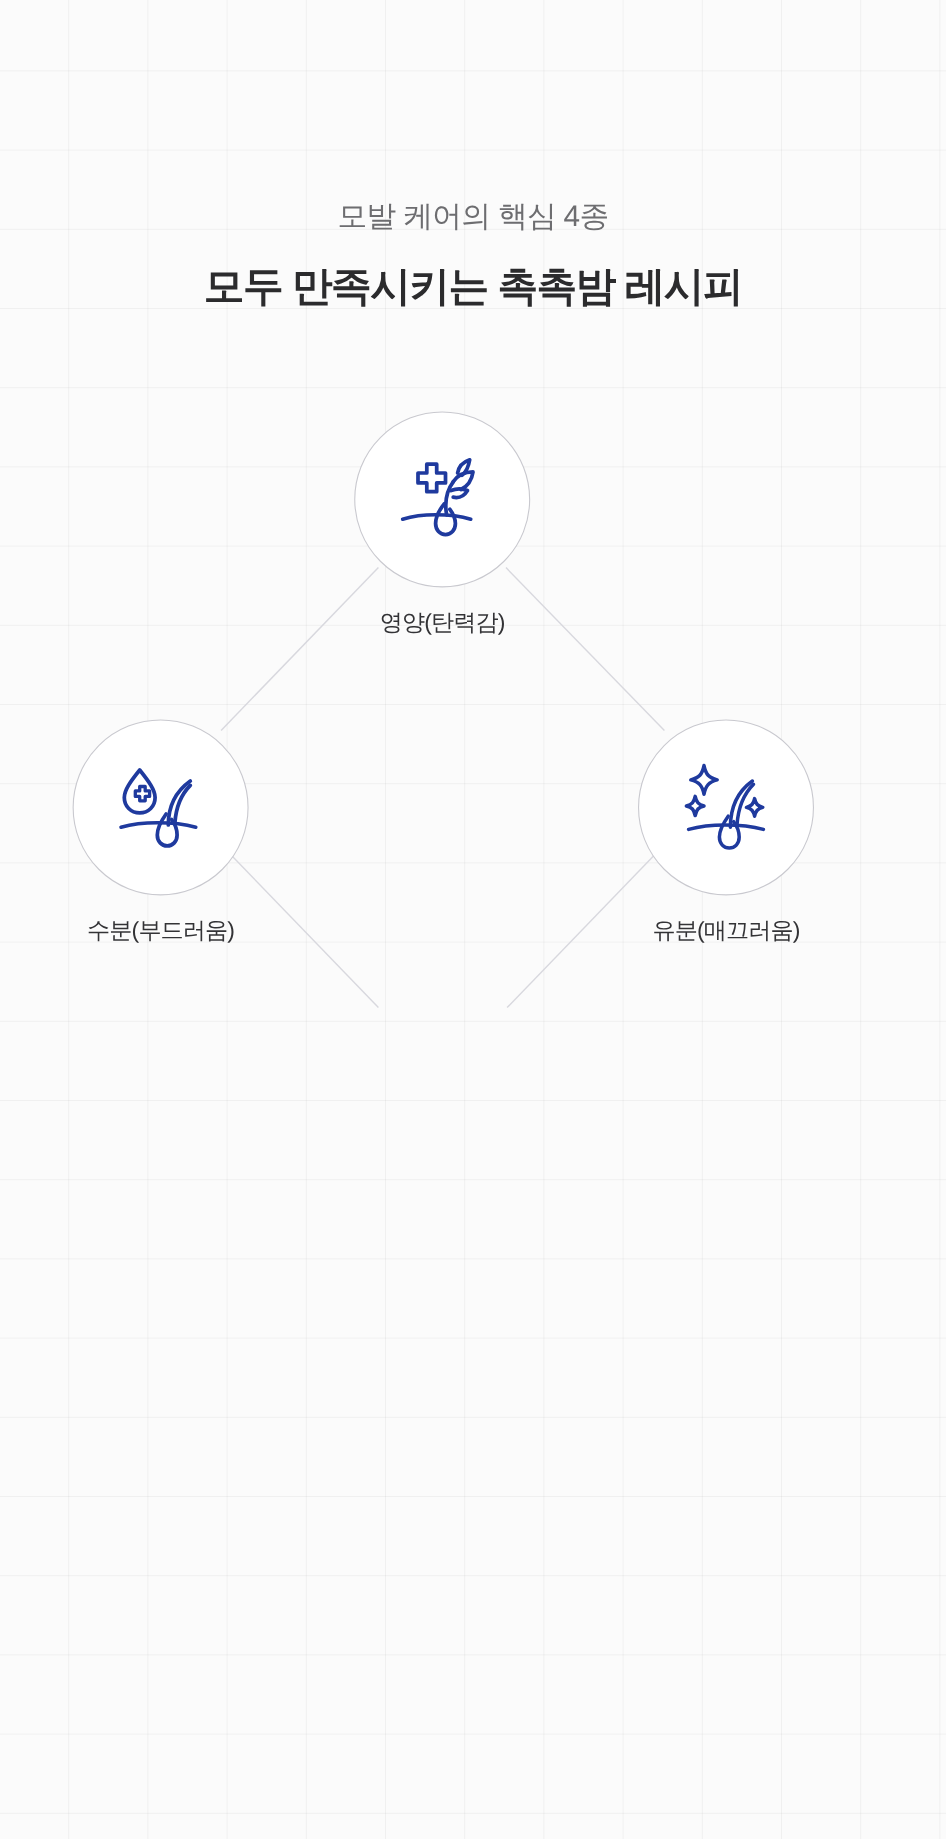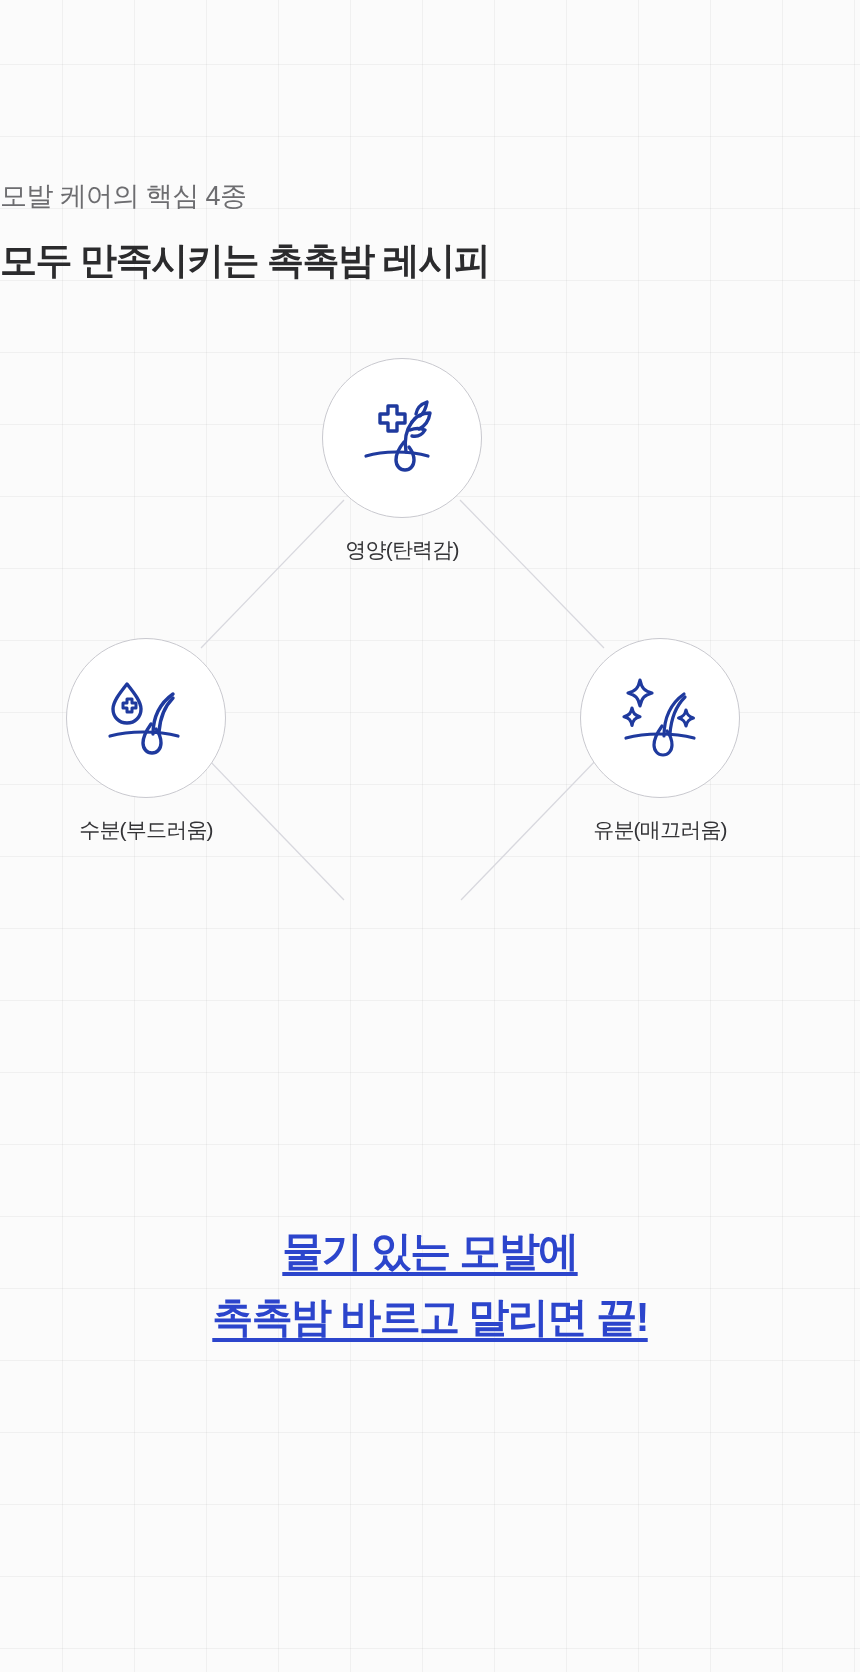--- a/index.html
+++ b/index.html
@@ -26,42 +26,42 @@
       linear-gradient(to bottom, rgba(0,0,0,0.045) 1px, transparent 1px);
     background-size:72px 72px;
     background-position:-10px -8px;
   }
 
   
   #header {
     position:absolute;
     top:178px;
     left:0; right:0;
-    text-align:left;
+    text-align:center;
   }
   #subtitle {
     font-size:27px;
     color:#6d6d70;
     letter-spacing:-0.6px;
     line-height:1.4;
     font-weight:400;
   }
   #title {
     margin-top:20px;
     font-size:37px;
     font-weight:700;
     color:#2b2b2d;
     letter-spacing:-1.4px;
     line-height:1.35;
   }
 
   
   #diagram {
     position:absolute;
-    top:348px;
+    top:364px;
     left:0;
     width:792px;
     height:780px;
   }
   #connectors {
     position:absolute;
     top:0; left:0;
     width:860px;
     height:780px;
   }
@@ -203,18 +203,14 @@
             <path d="M61 62c1-14 6-26 14-34"></path>
           </svg>
         </span>
       </div>
       <div class="cap">수분(부드러움)</div>
     </div>
 
 
   </div>
 
-  <div id="cta">
-    <div class="cta-line"><span class="u">물기 있는 모발에</span></div>
-    <div class="cta-line"><span class="u">촉촉밤 바르고 말리면 끝!</span></div>
-  </div>
 
 </div>
 
 </body></html>

